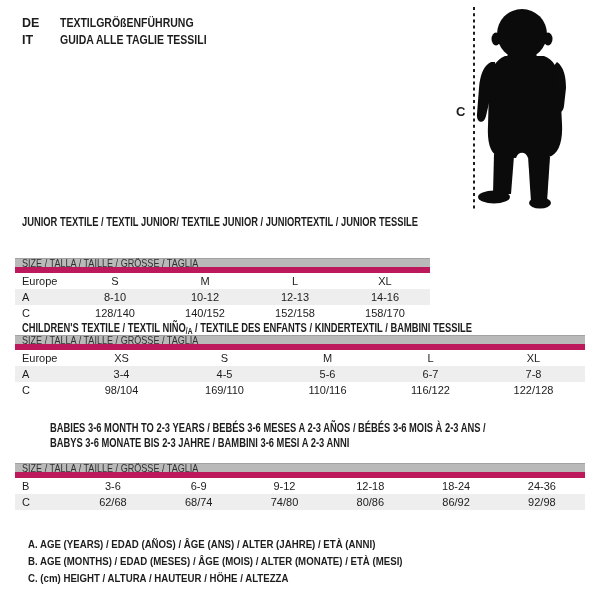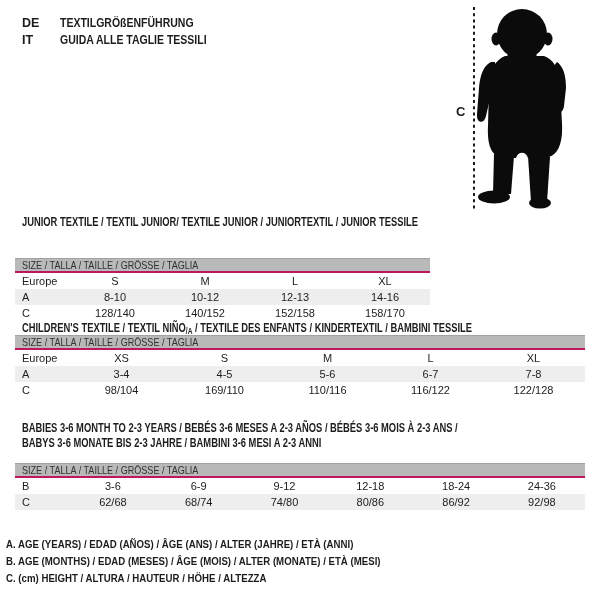--- a/index.html
+++ b/index.html
@@ -21,34 +21,34 @@
 
   
   .sec { position:absolute; left:15px; }
   #sec1 { top:215px; width:415px; }
   #sec2 { top:321px; width:570px; }
   #sec3 { top:421px; width:570px; }
   .t-title { font-size:12px; font-weight:bold; padding-left:7px; height:14px; line-height:14px; }
   #sec1 .t-title { margin-bottom:29px; }
   #sec2 .t-title { }
   #sec3 .t-title { height:15px; line-height:15px; }
-  #sec3 .t-title-group { margin-bottom:12px; }
-  .t-bar { height:15px; background:#b9b9b9; border-top:1px solid #a2a2a2; border-bottom:2px solid #be185d;
+  #sec3 .t-title-group { margin-bottom:12px;margin-left:28px; }
+  .t-bar { height:15px; background:#b9b9b9; border-top:1px solid #a2a2a2; border-bottom:6px solid #be185d;
            padding-left:7px; font-size:10.8px; color:#2f2f2f; display:flex; align-items:center; }
   .t-row { display:flex; height:16px; align-items:center; font-size:11px; }
   .t-row.striped { background:#eeeeee; }
   .t-lbl { width:55px; padding-left:7px; }
   .t-val { text-align:center; }
   #sec1 .t-val { width:90px; }
   #sec2 .t-val { width:103px; }
   #sec3 .t-val { width:85.8px; }
   .sub { font-size:8.5px; vertical-align:-2px; }
 
   
-  .notes { position:absolute; left:6px; top:536px; }
+  .notes { position:absolute; left:28px; top:536px; }
   .note { height:17px; line-height:17px; font-weight:bold; font-size:11.5px; }
 </style>
 </head>
 <body>
 
 <div class="canvas">
 
   <div class="lang">
     <div class="lang-row">
       <span class="lang-code">DE</span>

